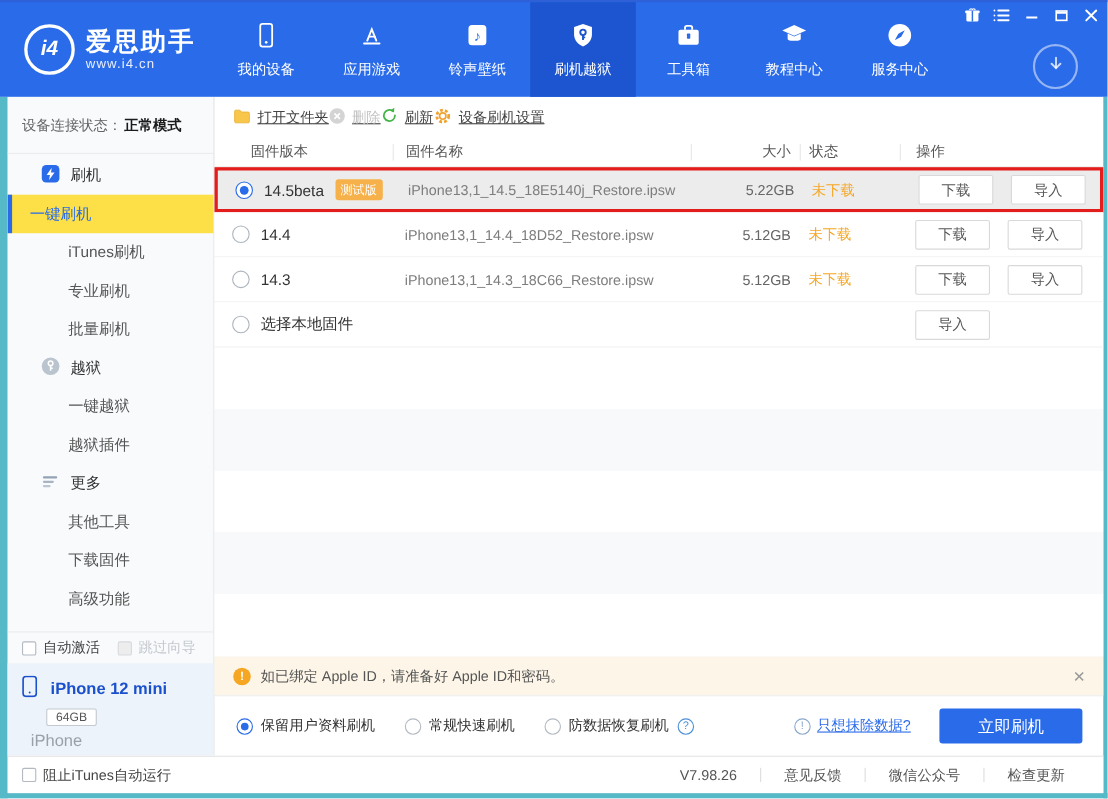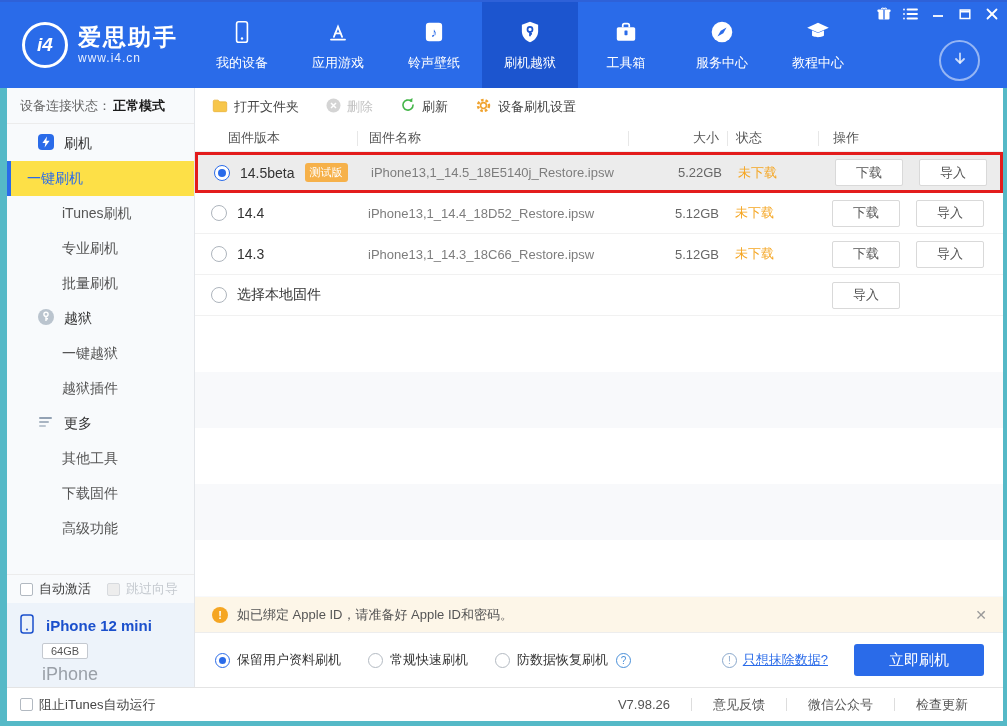--- a/index.html
+++ b/index.html
@@ -20,40 +20,40 @@
   .win-controls { position:absolute; top:4px; right:7px; display:flex; gap:10px; align-items:center; }
   .wc { width:17px; height:15px; display:flex; align-items:center; justify-content:center; cursor:pointer; }
   .dl-circle { position:absolute; right:27px; top:38px; width:41px; height:41px; border:2px solid rgba(255,255,255,.5); border-radius:50%; display:flex; align-items:center; justify-content:center; cursor:pointer; }
 
   
   .frame { flex:1; display:flex; flex-direction:column; min-height:0; border-left:7px solid #55b9c7; border-right:4px solid #55b9c7; border-bottom:5px solid #55b9c7; background:#fff; }
   .content { flex:1; display:flex; min-height:0; }
 
   
   .sidebar { width:188px; background:#f8fafc; border-right:1px solid #e3e6ea; display:flex; flex-direction:column; flex-shrink:0; }
-  .side-status { height:36px; display:flex; align-items:center; padding-left:13px; font-size:13px; color:#666; border-bottom:1px solid #ececec; }
+  .side-status { height:52px; display:flex; align-items:center; padding-left:13px; font-size:13px; color:#666; border-bottom:1px solid #ececec; }
   .side-status b { color:#1b1b1b; margin-left:2px; }
   .menu { flex:1; padding-top:2px; }
   .menu-group { height:35px; display:flex; align-items:center; padding-left:30px; gap:9px; font-size:14px; color:#333; cursor:pointer; }
   .menu-item { height:35px; display:flex; align-items:center; padding-left:55px; font-size:14px; color:#555; cursor:pointer; position:relative; }
   .menu-item.active { background:#fde047; color:#2a6be9;padding-left:20px; }
   .menu-item.active::before { content:""; position:absolute; left:0; top:0; bottom:0; width:4px; background:#2a6be9; }
   .side-checks { height:29px; border-top:1px solid #ececec; display:flex; align-items:center; padding-left:13px; gap:16px; font-size:13px; color:#444; }
   .chk { display:flex; align-items:center; gap:6px; cursor:pointer; }
   .checkbox { width:13px; height:13px; border:1px solid #b2b9c1; background:#fff; border-radius:2px; flex-shrink:0; }
   .chk.disabled { color:#c4c9cf; cursor:default; }
   .chk.disabled .checkbox { background:#ededed; border-color:#d7dade; }
   .device-panel { height:84px; background:#edf3fa; padding:11px 0 0 13px; }
   .device-name { display:flex; align-items:center; gap:12px; color:#1b50cc; font-weight:bold; font-size:15px; }
   .capacity-badge { display:inline-block; border:1px solid #c4c9d0; background:#fff; font-size:11px; color:#555; padding:1px 8px; border-radius:2px; margin:6px 4px 5px 22px; }
-  .device-type { margin-left:22px; color:#9aa0a8; font-size:18px; }
+  .device-type { margin-left:8px; color:#9aa0a8; font-size:15px; }
 
   
   .main { flex:1; display:flex; flex-direction:column; min-width:0; }
-  .toolbar { height:37px; display:flex; align-items:center; padding-left:17px; gap:27px; font-size:13px; color:#444; flex-shrink:0; }
+  .toolbar { height:37px; display:flex; align-items:center; padding-left:17px; font-size:13px; color:#444; flex-shrink:0;text-decoration:underline; }
   .tool { display:flex; align-items:center; gap:6px; cursor:pointer; }
   .tool.disabled { color:#c3c3c3; cursor:default; }
   .theader { height:27px; display:flex; align-items:center; font-size:13px; color:#555; border-bottom:1px solid #efefef; flex-shrink:0; }
   .c-version { width:162px; flex-shrink:0; }
   .c-name { width:271px; flex-shrink:0; padding-left:11px; }
   .c-size { width:99px; flex-shrink:0; text-align:right; padding-right:8px; }
   .c-status { width:91px; flex-shrink:0; padding-left:8px; }
   .c-actions { flex:1; padding-left:14px; display:flex; align-items:center; }
   .theader .c-version { padding-left:33px; }
   .theader .c-name, .theader .c-size, .theader .c-status, .theader .c-actions { border-left:1px solid #e7e7e7; height:15px; display:flex; align-items:center; }
@@ -155,34 +155,34 @@
               <rect x="3.5" y="7.5" width="17" height="12.5" rx="1.6" fill="#fff"></rect>
               <path d="M9 7.5 V5.8 a1.6 1.6 0 0 1 1.6-1.6 h2.8 a1.6 1.6 0 0 1 1.6 1.6 V7.5" fill="none" stroke="#fff" stroke-width="1.6"></path>
               <rect x="10.6" y="10.5" width="2.8" height="4.5" rx="0.6" fill="#2a6be9"></rect>
             </svg>
         </span>
         <span>工具箱</span>
       </div>
       <div class="nav-item">
         <span>
           <svg width="26" height="26" viewBox="0 0 24 24">
+              <path d="M12 3.5 L22 8 12 12.5 2 8 Z" fill="#fff"></path>
+              <path d="M6.5 10.5 v4.6 c0 2.2 11 2.2 11 0 v-4.6 l-5.5 2.5 Z" fill="#fff"></path>
+            </svg>
+        </span>
+        <span>教程中心</span>
+      </div>
+      <div class="nav-item">
+        <span>
+          <svg width="26" height="26" viewBox="0 0 24 24">
               <circle cx="12" cy="12" r="9.5" fill="#fff"></circle>
               <path d="M16.2 7.8 L13.2 13.2 7.8 16.2 10.8 10.8 Z" fill="#2a6be9"></path>
             </svg>
         </span>
         <span>服务中心</span>
-      </div>
-      <div class="nav-item">
-        <span>
-          <svg width="26" height="26" viewBox="0 0 24 24">
-              <path d="M12 3.5 L22 8 12 12.5 2 8 Z" fill="#fff"></path>
-              <path d="M6.5 10.5 v4.6 c0 2.2 11 2.2 11 0 v-4.6 l-5.5 2.5 Z" fill="#fff"></path>
-            </svg>
-        </span>
-        <span>教程中心</span>
       </div>
     </div>
 
     <div class="win-controls">
       <div class="wc">
         <svg width="14" height="13" viewBox="0 0 14 13">
             <rect x="1.5" y="4.5" width="11" height="8" rx="1" fill="#fff"></rect>
             <rect x="0.5" y="2.5" width="13" height="2.6" rx="0.8" fill="#fff"></rect>
             <line x1="7" y1="2.5" x2="7" y2="12.5" stroke="#2a6be9" stroke-width="1.3"></line>
             <path d="M4.5 2.3 C4.5 0.5 7 0.5 7 2.3 C7 0.5 9.5 0.5 9.5 2.3" fill="none" stroke="#fff" stroke-width="1.1"></path>

